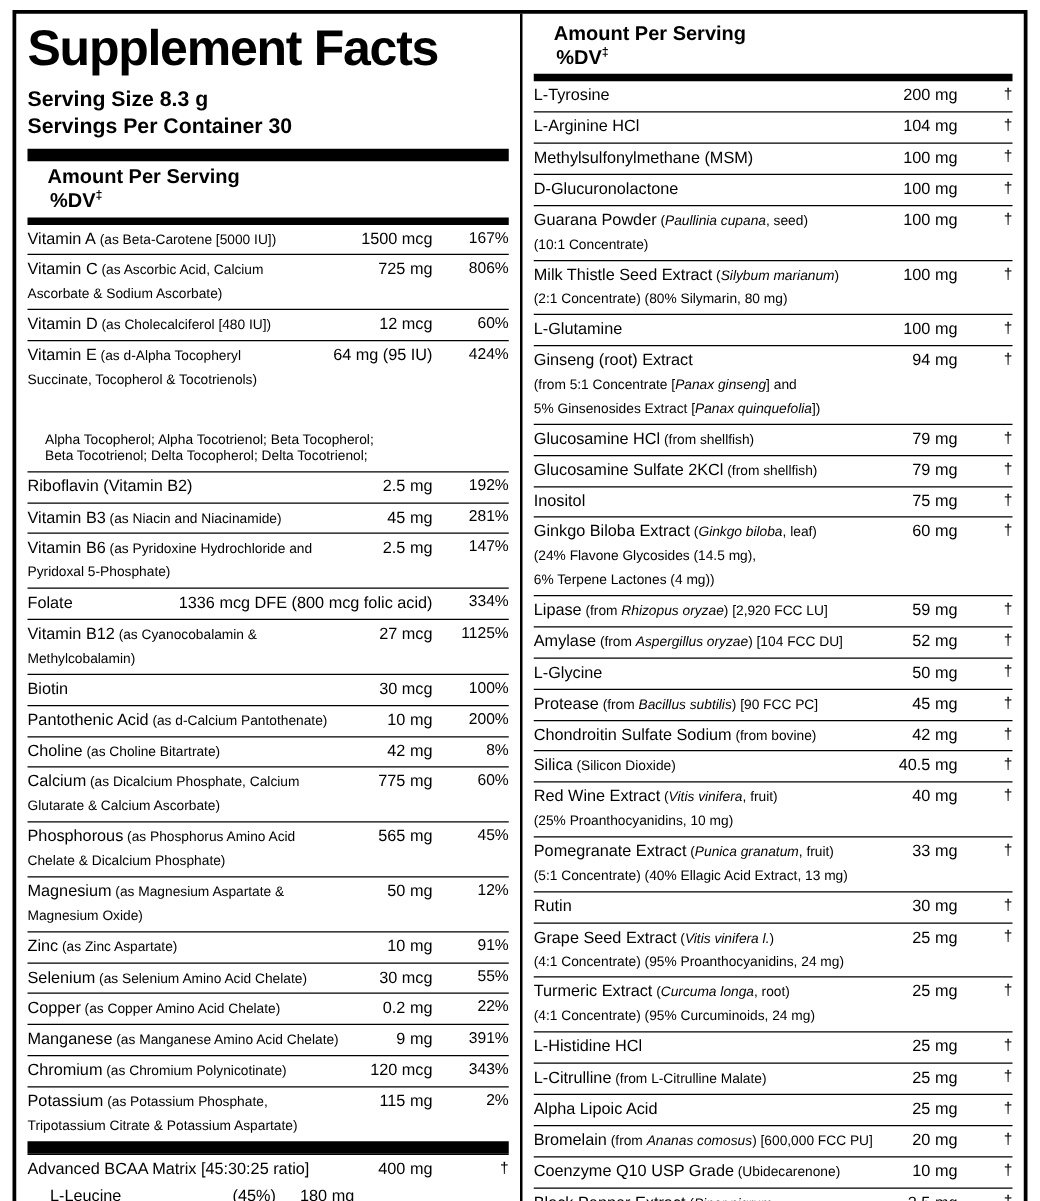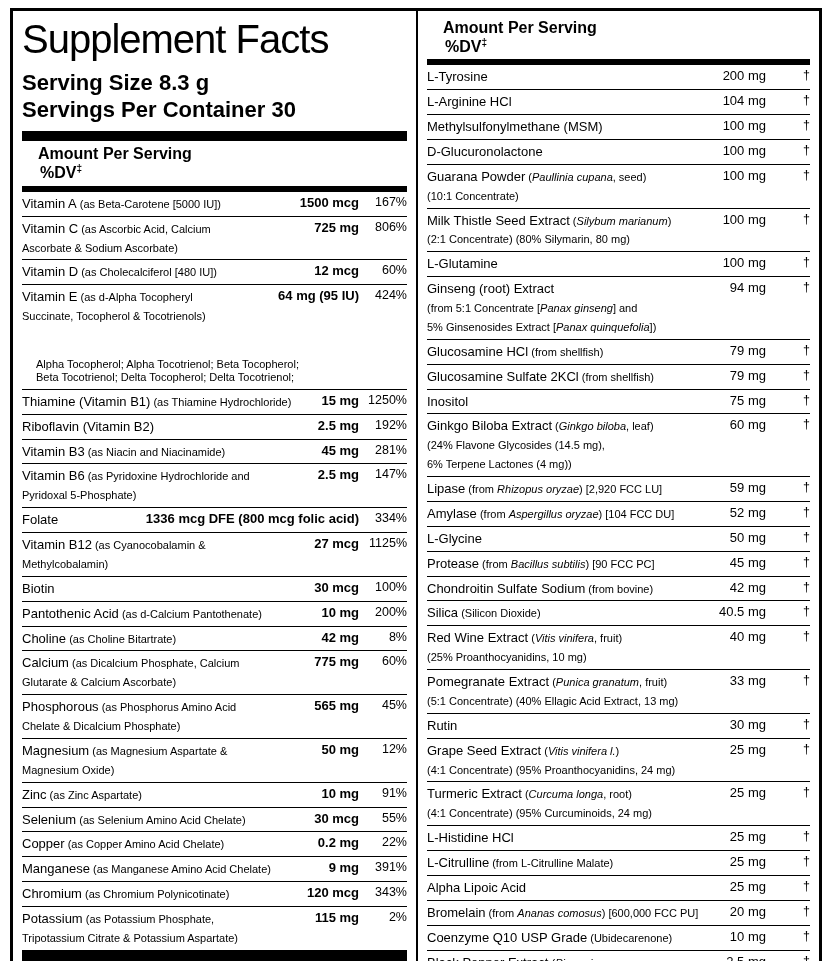--- a/index.html
+++ b/index.html
@@ -15,24 +15,24 @@
     margin: 8px 10px 0 10px;
     border: 3px solid #000;
     display: flex;
     align-items: stretch;
     background: #fff;
   }
   .col { width: 50%; box-sizing: border-box; padding: 6px 9px 8px 9px; }
   .col-right { border-left: 2px solid #000; padding-top: 4px; }
 
   .title {
-    font-size: 40px; font-weight: 400; letter-spacing: -1px;
+    font-size: 40px; font-weight: 700; letter-spacing: -1px;
     line-height: 1.02; margin: 2px 0 10px 0;
   }
-  .serving { font-size: 22px; font-weight: 700; line-height: 1.22; }
+  .serving { font-size: 17px; font-weight: 700; line-height: 1.22; }
 
   .bar { background: #000; }
   .bar.thick { height: 10px; }
   .bar.mid { height: 6px; }
   #left-bar-top { margin-top: 8px; }
 
   .colhead {
     display: flex; align-items: baseline; justify-content: flex-end;
     font-weight: 700; font-size: 16px; padding: 4px 0 3px 0; flex-direction: column;
   }
@@ -45,21 +45,21 @@
   .rows .row:first-child { border-top: none; }
   #left-rows .row:last-child { border-bottom: 1px solid #000; }
 
   .label { display: block; width: 100%; line-height: 1.18; padding-right: 0; }
   .nm { font-size: 13px; text-align: right; }
   .desc { font-size: 11px; white-space: pre-line; }
   .amt {
     position: absolute; top: 3px; font-size: 13px; white-space: nowrap;
   }
   .dv { position: absolute; top: 3px; right: 0; min-width: 40px; text-align: right; font-size: 12.5px; }
-  .col-left .amt { right: 48px; font-weight: bold; }
+  .col-left .amt { right: 61px; }
   .col-right .amt { right: 44px; }
 
   
   .row .label { box-sizing: border-box; }
 
   .sublines { font-size: 11px; line-height: 1.22; padding: 1px 0 1px 14px; margin-top: 32px; }
   .subrows { padding: 3px 0 2px 18px; font-size: 13px; }
   .subrow { display: flex; padding: 1.5px 0; }
   .sname { width: 106px; }
   .spct { width: 54px; margin-left: 40px; }
@@ -102,25 +102,20 @@
           <div class="row">
             <span class="label"><span class="nm">Vitamin E</span><span class="desc"> (as d-Alpha Tocopheryl<br>Succinate, Tocopherol &amp; Tocotrienols)</span></span>
             <span class="amt">64 mg (95 IU)</span>
             <span class="dv">424%</span>
             <div class="sublines">
               <div>Alpha Tocopherol; Alpha Tocotrienol; Beta Tocopherol;</div>
               <div>Beta Tocotrienol; Delta Tocopherol; Delta Tocotrienol;</div>
             </div>
           </div>
           <div class="row">
-            <span class="label"><span class="nm">Thiamine (Vitamin B1)</span><span class="desc"> (as Thiamine Hydrochloride)</span></span>
-            <span class="amt">15 mg</span>
-            <span class="dv">1250%</span>
-          </div>
-          <div class="row">
             <span class="label"><span class="nm">Riboflavin (Vitamin B2)</span></span>
             <span class="amt">2.5 mg</span>
             <span class="dv">192%</span>
           </div>
           <div class="row">
             <span class="label"><span class="nm">Vitamin B3</span><span class="desc"> (as Niacin and Niacinamide)</span></span>
             <span class="amt">45 mg</span>
             <span class="dv">281%</span>
           </div>
           <div class="row">

